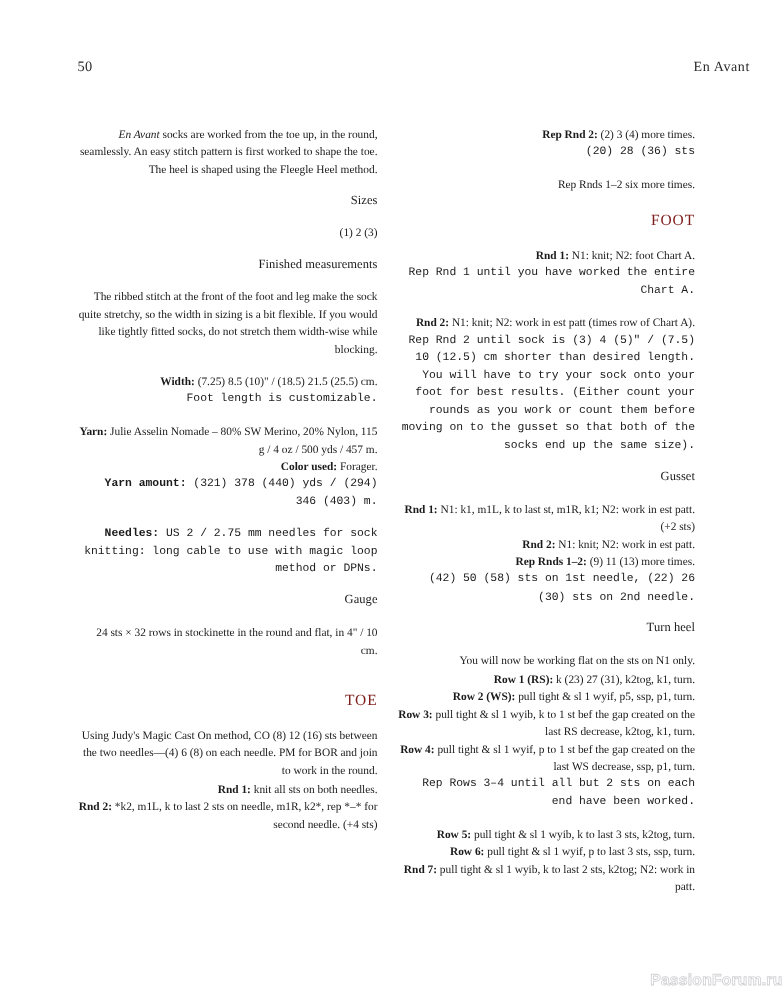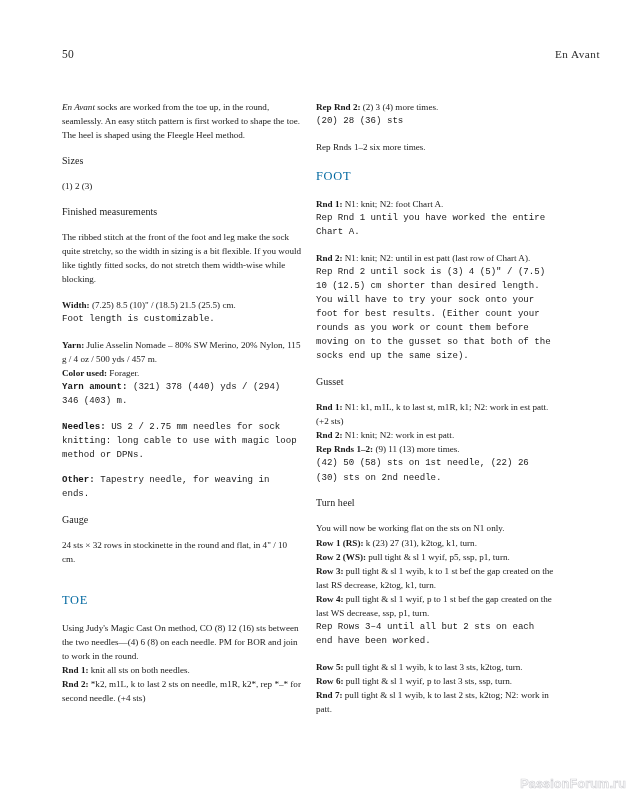--- a/index.html
+++ b/index.html
@@ -48,21 +48,21 @@
     font-size: 11.2px;
     letter-spacing: 0.5px;
   }
   
   .col {
     position: absolute;
     top: 100px;
     width: 240px;
     font-size: 9.1px;
     line-height: 14.1px;
-    text-align: left;
+    text-align: right;
   }
   .col-left  { left: 44px; }
   .col-right { left: 298px; }
 
   p.para {
     margin: 0 0 11.5px 0;
   }
   p.tight {
     margin: 0;
   }
@@ -76,21 +76,21 @@
     font-size: 10px;
     line-height: 14px;
     letter-spacing: 0.05px;
   }
   .major {
     font-size: 12.4px;
     line-height: 16px;
     margin: 0 0 13px 0;
     letter-spacing: 0.7px;
     font-weight: normal;
-    color: #0369a1;
+    color: #7f1d1d;
   }
   .major.pattern { margin-bottom: 16px; }
   em { font-style: italic; }
   b, strong { font-weight: bold; }
   .gap-md { height: 14px; }
 
   
   .watermark {
     position: absolute;
     right: 18px;
@@ -124,21 +124,20 @@
 
     <p class="sub">Finished measurements</p>
     <p class="para">The ribbed stitch at the front of the foot and leg make the sock quite stretchy, so the width in sizing is a bit flexible. If you would like tightly fitted socks, do not stretch them width-wise while blocking.</p>
     <p class="tight"><b>Width:</b><span> (7.25) 8.5 (10)" / (18.5) 21.5 (25.5) cm.</span></p>
     <p class="block">Foot length is customizable.</p>
 
     <p class="tight"><b>Yarn:</b><span> Julie Asselin Nomade – 80% SW Merino, 20% Nylon, 115 g / 4 oz / 500 yds / 457 m.</span></p>
     <p class="tight"><b>Color used:</b><span> Forager.</span></p>
     <p class="block"><b>Yarn amount:</b><span> (321) 378 (440) yds / (294) 346 (403) m.</span></p>
     <p class="block"><b>Needles:</b><span> US 2 / 2.75 mm needles for sock knitting: long cable to use with magic loop method or DPNs.</span></p>
-    <p class="block"><b>Other:</b><span> Tapestry needle, for weaving in ends.</span></p>
 
     <p class="sub">Gauge</p>
     <p class="para">24 sts × 32 rows in stockinette in the round and flat, in 4" / 10 cm.</p>
 
     <div class="gap-md"></div>
     <p class="major">TOE</p>
 
     <p class="tight">Using Judy's Magic Cast On method, CO (8) 12 (16) sts between the two needles—(4) 6 (8) on each needle. PM for BOR and join to work in the round.</p>
     <p class="tight"><b>Rnd 1:</b><span> knit all sts on both needles.</span></p>
     <p class="tight"><b>Rnd 2:</b><span> *k2, m1L, k to last 2 sts on needle, m1R, k2*, rep *–* for second needle. (+4 sts)</span></p>
@@ -148,21 +147,21 @@
 
     <p class="tight"><b>Rep Rnd 2:</b><span> (2) 3 (4) more times.</span></p>
     <p class="block">(20) 28 (36) sts</p>
     <p class="tight">Rep Rnds 1–2 six more times.</p>
 
     <div class="gap-md"></div>
     <p class="major">FOOT</p>
 
     <p class="tight"><b>Rnd 1:</b><span> N1: knit; N2: foot Chart A.</span></p>
     <p class="block">Rep Rnd 1 until you have worked the entire Chart A.</p>
-    <p class="tight"><b>Rnd 2:</b><span> N1: knit; N2: until in est patt (last row of Chart A).</span></p>
+    <p class="tight"><b>Rnd 2:</b><span> N1: knit; N2: work in est patt (times row of Chart A).</span></p>
     <p class="block">Rep Rnd 2 until sock is (3) 4 (5)" / (7.5) 10 (12.5) cm shorter than desired length. You will have to try your sock onto your foot for best results. (Either count your rounds as you work or count them before moving on to the gusset so that both of the socks end up the same size).</p>
 
     <p class="sub">Gusset</p>
     <p class="tight"><b>Rnd 1:</b><span> N1: k1, m1L, k to last st, m1R, k1; N2: work in est patt. (+2 sts)</span></p>
     <p class="tight"><b>Rnd 2:</b><span> N1: knit; N2: work in est patt.</span></p>
     <p class="tight"><b>Rep Rnds 1–2:</b><span> (9) 11 (13) more times.</span></p>
     <p class="block">(42) 50 (58) sts on 1st needle, (22) 26 (30) sts on 2nd needle.</p>
 
     <p class="sub">Turn heel</p>
     <p class="tight">You will now be working flat on the sts on N1 only.</p>

